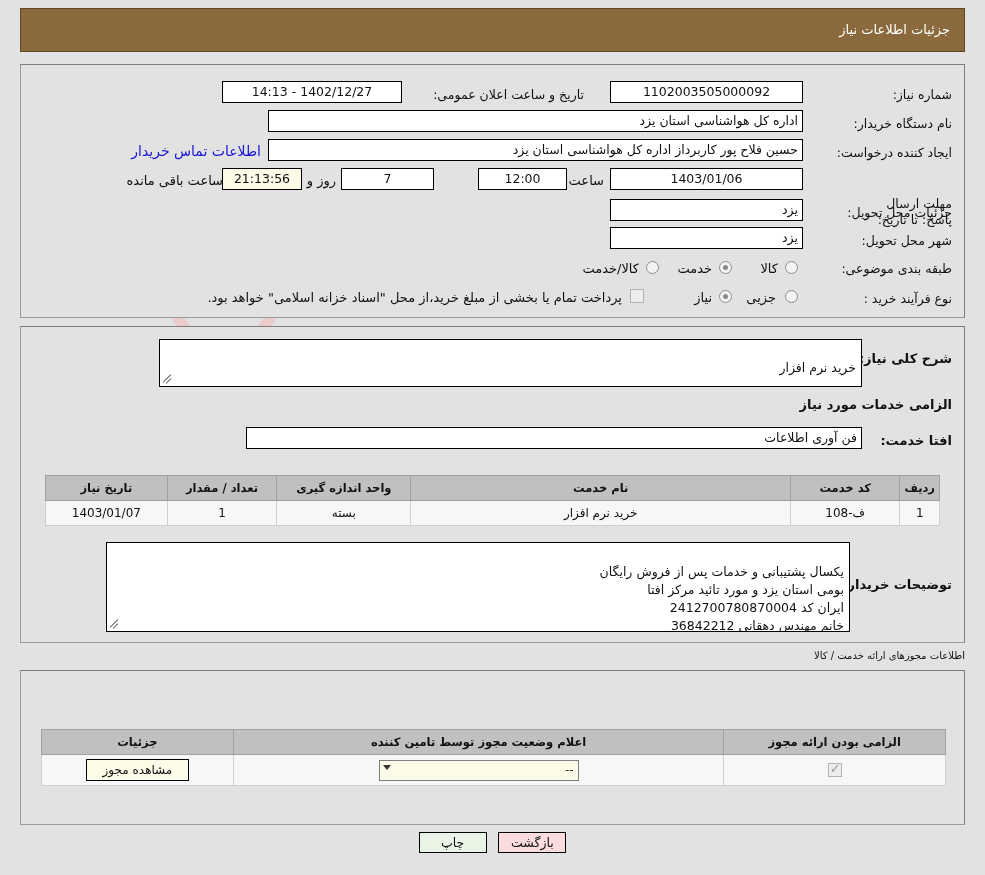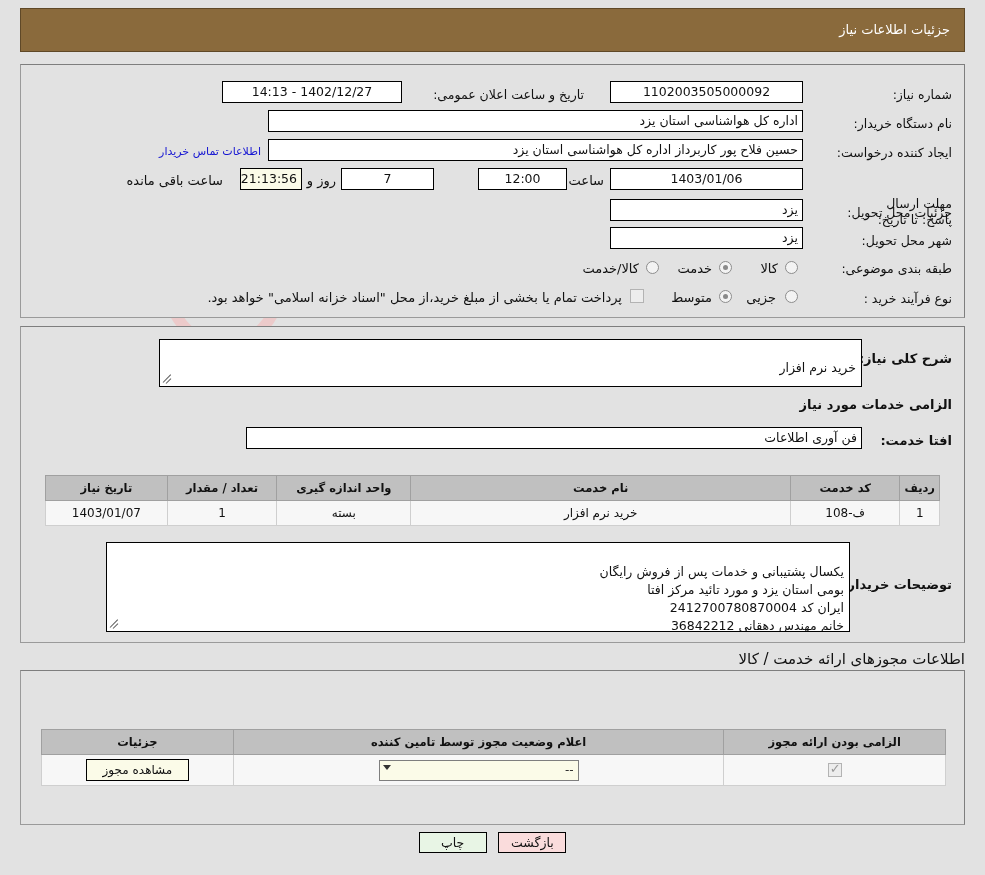--- a/index.html
+++ b/index.html
@@ -98,21 +98,21 @@
     white-space: nowrap;
     overflow: hidden;
     text-align: right;
     font-family: "DejaVu Sans", "Liberation Sans", sans-serif;
   }
   .fld.c  { text-align: center; }
   .fld.ivory { background: #fbfbe8; }
   .lnk {
     position: absolute;
     color: #1414d2;
-    font-size: 11px;
+    font-size: 14px;
     white-space: nowrap;
     cursor: pointer;
     line-height: 15px;
   }
   .plain {
     position: absolute;
     font-size: 13px;
     color: #111;
     white-space: nowrap;
     line-height: 15px;
@@ -200,21 +200,21 @@
     padding: 2px 4px;
     text-align: center;
     color: #111;
     font-size: 12px;
   }
 
   
   .caption-out {
     position: absolute;
     right: 20px;
-    font-size: 15px;
+    font-size: 10px;
     color: #111;
     z-index: 3;
   }
 
   
   .sel {
     position: relative;
     display: inline-block;
     width: 200px; height: 21px;
     background: #fbfbe8;
@@ -302,42 +302,42 @@
     <div class="lbl" style="right:12px; top:80px; width:145px;">ایجاد کننده درخواست:</div>
     <div class="fld" style="right:161px; top:74px; width:535px;">حسین  فلاح پور کاربرداز اداره کل هواشناسی استان یزد</div>
     <div class="lnk" style="right:703px; top:79px;">اطلاعات تماس خریدار</div>
 
     <div class="lbl" style="right:12px; top:107px; width:95px; white-space:normal; line-height:16px;margin-top:24px;">مهلت ارسال پاسخ: تا تاریخ:</div>
     <div class="fld c" style="right:161px; top:103px; width:193px;">1403/01/06</div>
     <div class="plain" style="right:360px; top:108px;">ساعت</div>
     <div class="fld c" style="right:397px; top:103px; width:89px;">12:00</div>
     <div class="fld c" style="right:530px; top:103px; width:93px;">7</div>
     <div class="plain" style="right:628px; top:108px;">روز و</div>
-    <div class="fld c ivory" style="right:662px; top:103px; width:62px;">21:13:56</div>
+    <div class="fld c ivory" style="right:662px; top:103px; width:80px;">21:13:56</div>
     <div class="plain" style="right:741px; top:108px;">ساعت باقی مانده</div>
 
     <div class="lbl" style="right:12px; top:140px; width:140px;">جزئیات محل تحویل:</div>
     <div class="fld" style="right:161px; top:134px; width:193px;">یزد</div>
 
     <div class="lbl" style="right:12px; top:168px; width:140px;">شهر محل تحویل:</div>
     <div class="fld" style="right:161px; top:162px; width:193px;">یزد</div>
 
     <div class="lbl" style="right:12px; top:196px; width:140px;">طبقه بندی موضوعی:</div>
     <span class="radio" style="right:166px; top:196px;"></span>
     <div class="plain" style="right:186px; top:196px;">کالا</div>
     <span class="radio on" style="right:232px; top:196px;"></span>
     <div class="plain" style="right:252px; top:196px;">خدمت</div>
     <span class="radio" style="right:305px; top:196px;"></span>
     <div class="plain" style="right:325px; top:196px;">کالا/خدمت</div>
 
     <div class="lbl" style="right:12px; top:226px; width:140px;">نوع فرآیند خرید :</div>
     <span class="radio" style="right:166px; top:225px;"></span>
     <div class="plain" style="right:188px; top:225px;">جزیی</div>
     <span class="radio on" style="right:232px; top:225px;"></span>
-    <div class="plain" style="right:252px; top:225px;">متوسط</div>
+    <div class="plain" style="right:252px; top:225px;">نیاز</div>
     <span class="chk" style="right:320px; top:224px;"></span>
     <div class="plain" style="right:342px; top:225px;">پرداخت تمام یا بخشی از مبلغ خرید،از محل "اسناد خزانه اسلامی" خواهد بود.</div>
   </div>
 
   <div class="panel" id="panel-mid">
 
     <div class="lbl b" style="right:12px; top:24px; font-size:13px;">شرح کلی نیاز:</div>
     <div class="ta" style="right:102px; top:12px; width:703px; height:48px;">
       <span>خرید نرم افزار</span>
       <span class="grip">

